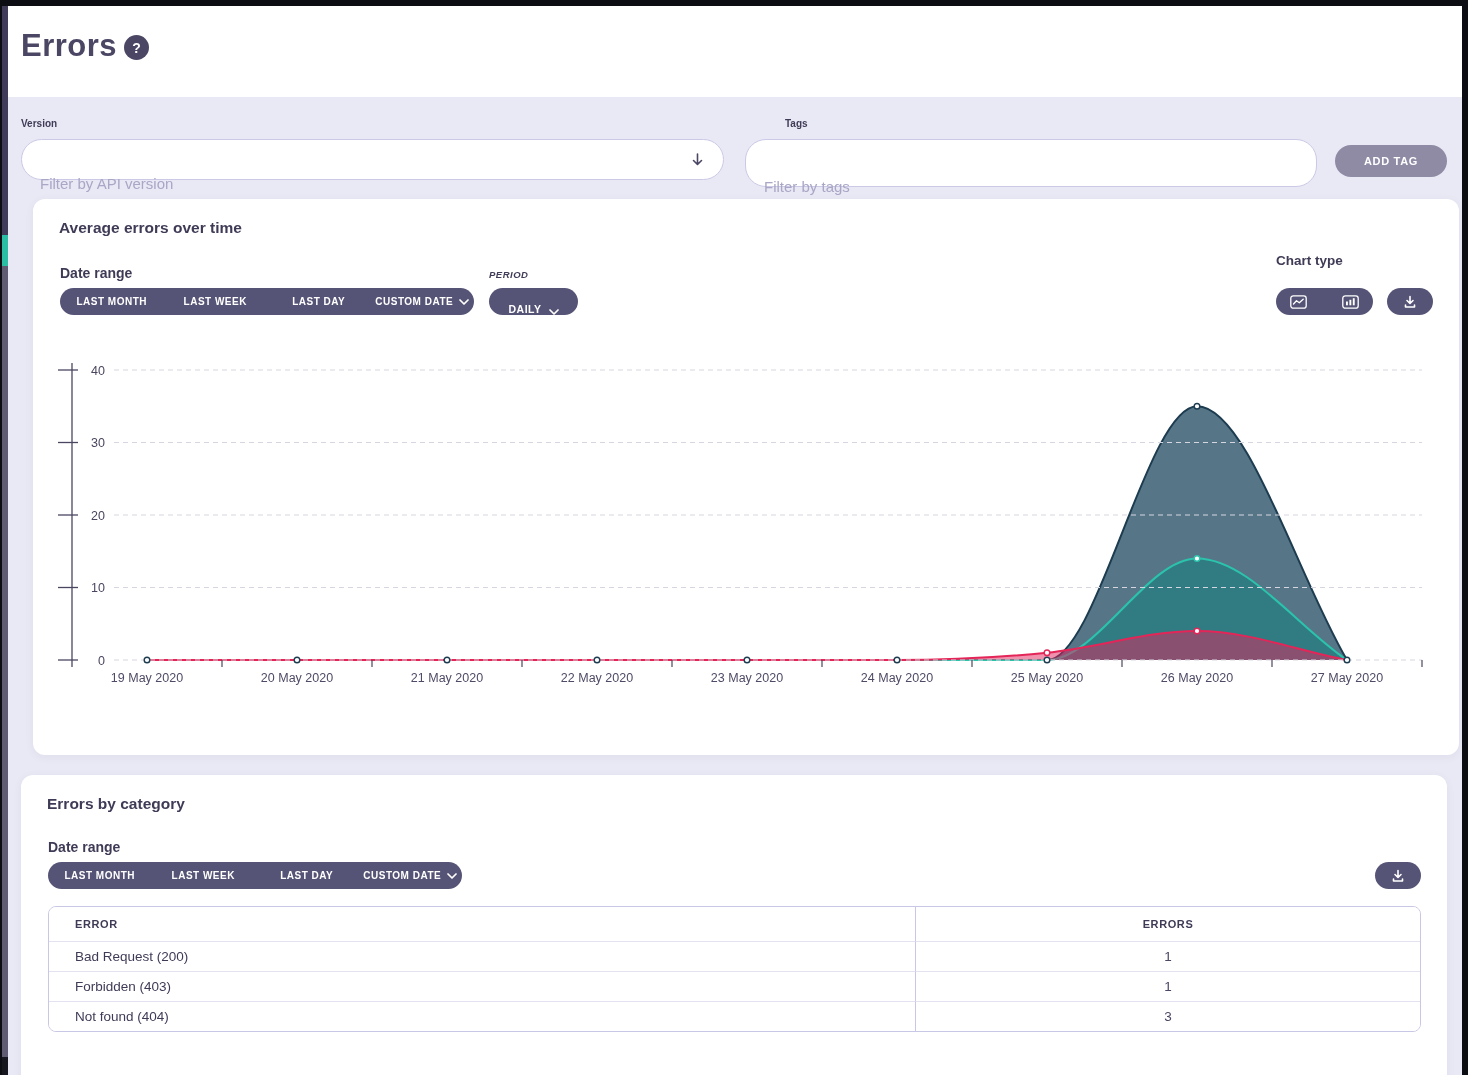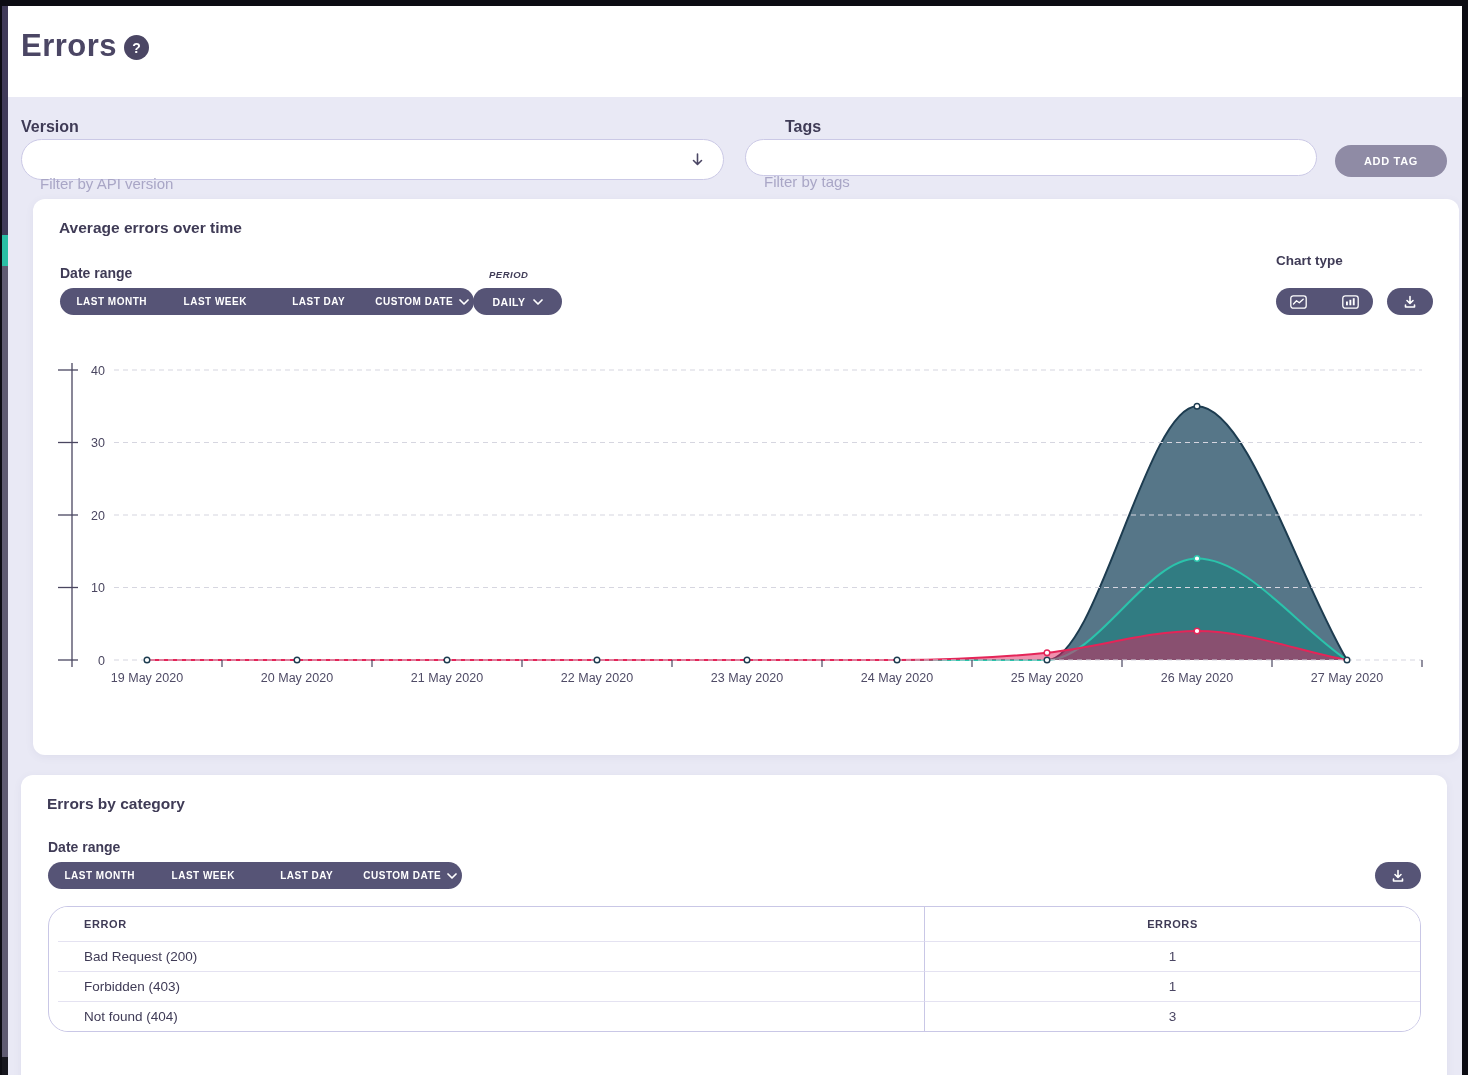--- a/index.html
+++ b/index.html
@@ -26,21 +26,21 @@
     position:absolute; left:13px; top:22px;
     font-size:31px; font-weight:bold; color:#4b4664; letter-spacing:0.5px;
   }
   .help {
     position:absolute; left:116px; top:29px; width:25px; height:25px; border-radius:50%;
     background:#4b4664; color:#fff; font-size:14px; font-weight:bold;
     display:flex; align-items:center; justify-content:center; cursor:pointer;
   }
 
   
-  .flabel { position:absolute; font-size:16px; font-weight:bold; color:#3f3b56; }
+  .flabel { position:absolute; font-size:10px; font-weight:bold; color:#3f3b56; }
   .input-pill {
     position:absolute; height:41px; background:#fff;
     border:1.5px solid #cbc9e6; border-radius:21px;
     display:flex; align-items:center; padding:0 18px;
   }
   .input-pill input {
     flex:1; border:none; outline:none; font-size:15px; color:#4b4664;
     font-family:"Liberation Sans", sans-serif; background:transparent;margin-top:47px;
   }
   .input-pill input::placeholder { color:#a9a6c6; }
@@ -83,22 +83,22 @@
     width:48px; height:27px; background:transparent; border:none; cursor:pointer;
     display:flex; align-items:center; justify-content:center;
   }
 
   .chart-wrap { position:absolute; left:19px; top:156px; width:1380px; height:340px; }
   .chart-wrap svg { width:100%; height:100%; font-family:"Liberation Sans", sans-serif; }
 
   
   .etable {
     position:absolute; left:27px; top:131px; width:1373px;
-    border:1.5px solid #c9c7e6; border-radius:20px; overflow:hidden;
-    display:grid; grid-template-columns:866px 1fr;padding-left:9px;
+    border:1.5px solid #c9c7e6; border-radius:8px; overflow:hidden;
+    display:grid; grid-template-columns:866px 1fr;
   }
   .etable .cell { display:flex; align-items:center; font-size:13.5px; color:#3f3b56; background:#fff; }
   .etable .c-left  { padding-left:26px; height:30px; border-top:1px solid #e4e2f1; }
   .etable .c-right { justify-content:center; height:30px; border-top:1px solid #e4e2f1; border-left:1.5px solid #c9c7e6; color:#4a4663; }
   .etable .th { height:34px; border-top:none; font-size:11px; font-weight:bold; letter-spacing:0.6px; }
 </style>
 </head>
 <body>
 
 <div class="frame-top"></div>
@@ -120,21 +120,21 @@
 
 <label class="flabel" style="left:21px; top:118px;">Version</label>
 <div class="input-pill" style="left:21px; top:139px; width:703px;">
   <input placeholder="Filter by API version" style="">
   <svg width="15" height="15" viewBox="0 0 14 15">
     <path d="M7 2 V12 M3 8.5 L7 12.5 L11 8.5" stroke="#4b4664" stroke-width="1.6" fill="none" stroke-linecap="round" stroke-linejoin="round"></path>
   </svg>
 </div>
 
 <label class="flabel" style="left:745px; top:118px;margin-left:40px;">Tags</label>
-<div class="input-pill" style="left:745px; top:139px; width:572px; height:37px;">
+<div class="input-pill" style="left:745px; top:139px; width:572px; height:48px;">
   <input placeholder="Filter by tags" style="">
 </div>
 <button class="add-tag">ADD TAG</button>
 
 <section class="card card1">
   <h2>Average errors over time</h2>
 
   <div class="ctl-label" style="left:27px; top:66px;">Date range</div>
   <div class="segmented" style="top:89px;">
     <button>
@@ -148,21 +148,21 @@
       </button>
     <button>
       <span>CUSTOM DATE</span>
       <svg width="10" height="6" viewBox="0 0 10 6">
           <path d="M1 1 L5 5 L9 1" stroke="#fff" stroke-width="1.7" fill="none" stroke-linecap="round" stroke-linejoin="round"></path>
         </svg>
     </button>
   </div>
 
   <div class="mini-label" style="left:456px; top:70px;">PERIOD</div>
-  <button class="pill" style="left:440px; top:89px; width:89px;">
+  <button class="pill" style="left:456px; top:89px; width:89px;align-items:flex-end;">
     <span>DAILY</span>
     <svg width="10" height="6" viewBox="0 0 10 6">
         <path d="M1 1 L5 5 L9 1" stroke="#fff" stroke-width="1.7" fill="none" stroke-linecap="round" stroke-linejoin="round"></path>
       </svg>
   </button>
 
   <div class="ctl-label" style="left:1243px; top:54px; font-size:13.5px;">Chart type</div>
   <div class="pill icon-pill" style="left:1243px; top:89px; width:97px;">
     <button>
       <svg width="17" height="14" viewBox="0 0 17 14">

